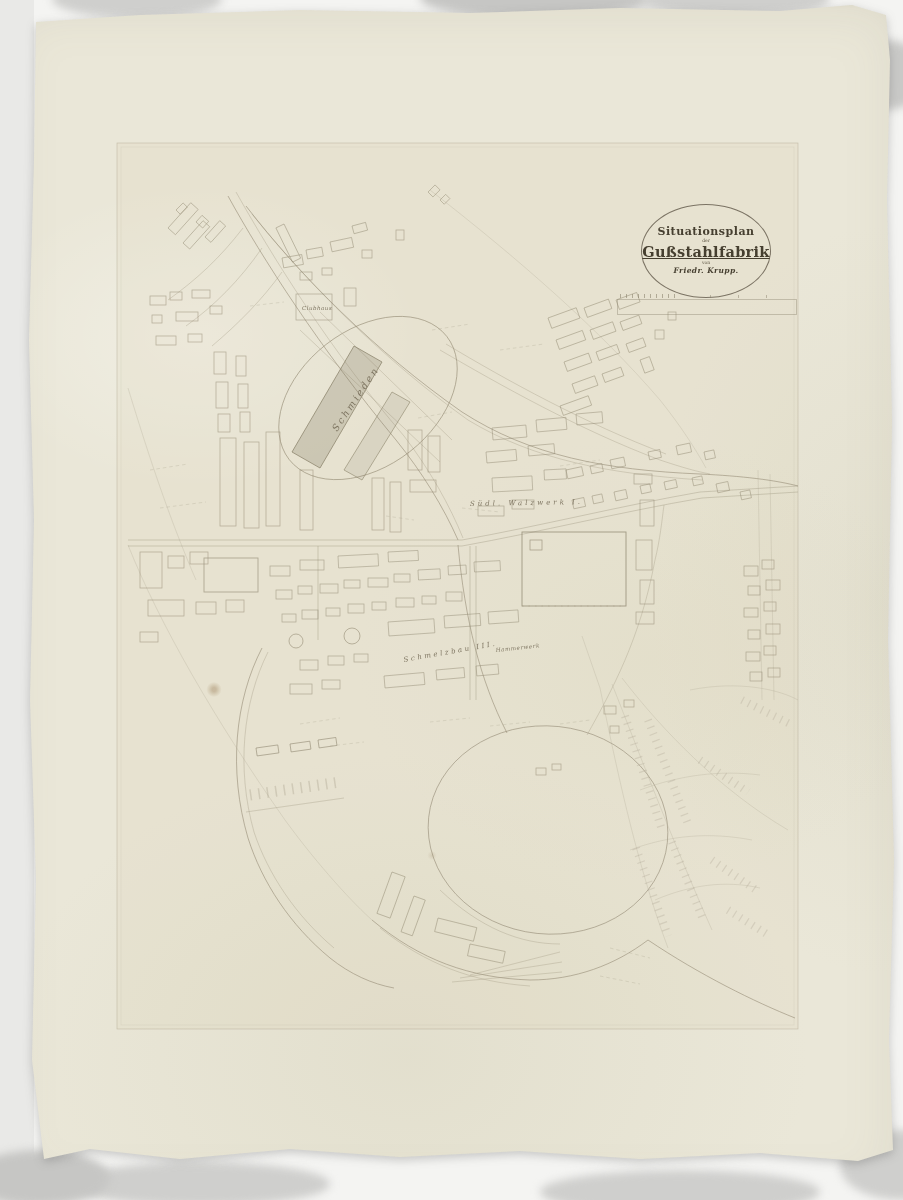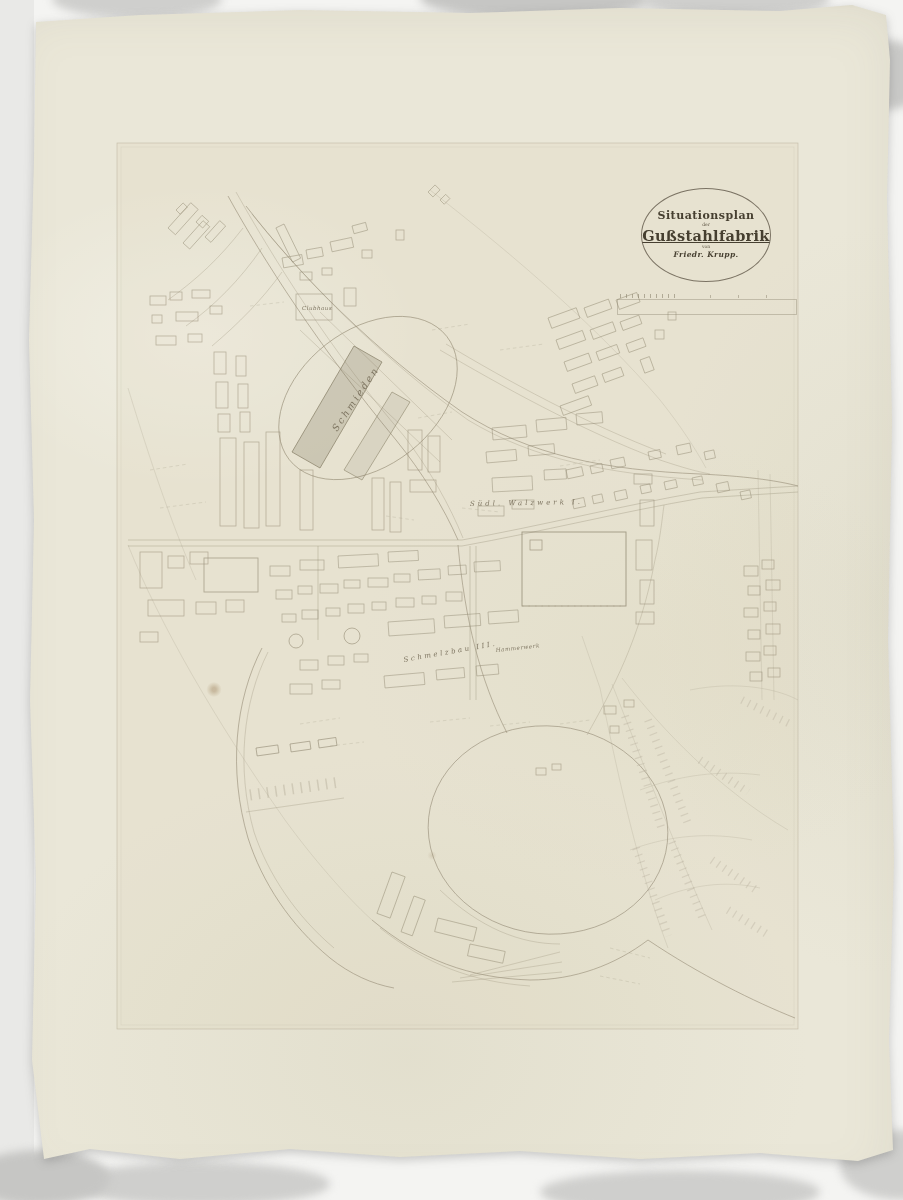--- a/index.html
+++ b/index.html
@@ -54,21 +54,21 @@
   .bldf{stroke:#857d66;stroke-width:.8;fill:rgba(112,103,82,.26);opacity:.9;}
   .bldf2{stroke:#8a8269;stroke-width:.7;fill:rgba(112,103,82,.13);opacity:.85;}
   .parcel{stroke:#aaa28e;stroke-width:11;fill:none;opacity:.38;stroke-dasharray:1.5 7;}
   .parcel2{stroke:#b0a895;stroke-width:8;fill:none;opacity:.34;stroke-dasharray:1.2 6;}
   .scrib{stroke:#9a927c;stroke-width:.5;fill:none;opacity:.45;stroke-dasharray:3.5 3;}
   .scrib{stroke:#9a927c;}
   .maplabel{fill:#7d7460;font-family:"DejaVu Serif",serif;font-style:italic;}
 
   
   .cartouche{
-    position:absolute;left:641px;top:188px;width:128px;height:92px;
+    position:absolute;left:641px;top:204px;width:128px;height:92px;
     border:1px solid rgba(96,88,72,.8);border-radius:50%;
     display:flex;flex-direction:column;align-items:center;justify-content:center;
     color:#463f30;text-align:center;
   }
   .cart-l1{font-size:11px;font-weight:bold;letter-spacing:.5px;line-height:12px;}
   .cart-sm{font-size:4.5px;line-height:6px;color:#5d5543;}
   .cart-l3{font-size:14.5px;font-weight:bold;letter-spacing:.3px;line-height:16px;text-decoration:underline;}
   .cart-l5{font-size:7.5px;font-style:italic;font-weight:bold;line-height:10px;letter-spacing:.4px;}
 
   

